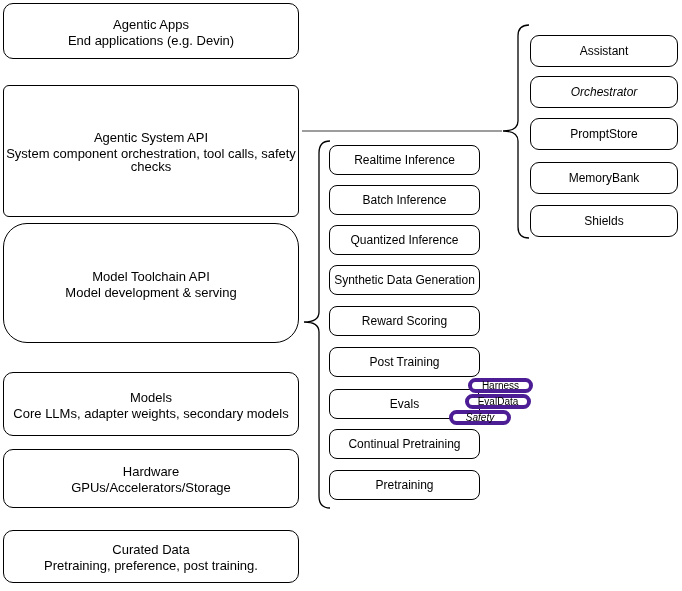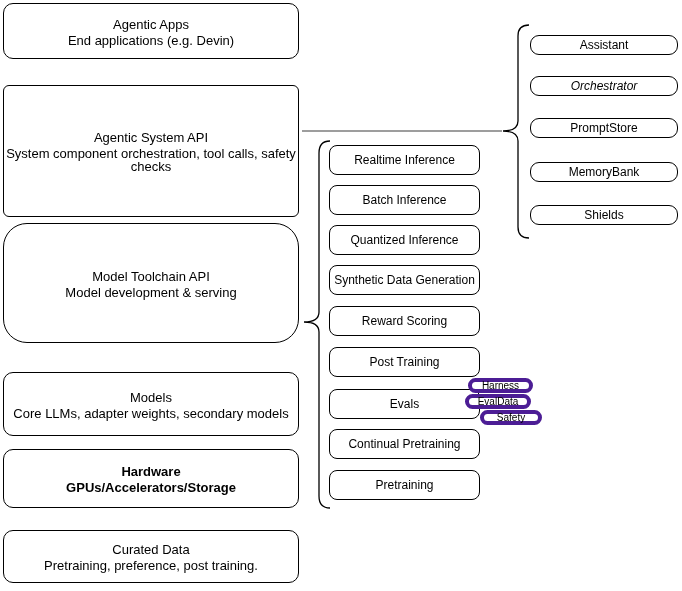--- a/index.html
+++ b/index.html
@@ -35,21 +35,21 @@
   }
   .stack-box { left: 3px; width: 296px; }
   .stack-title { font-size: 13px; line-height: 18px; }
   .stack-subtitle { font-size: 13px; line-height: 13px; }
   .mid-box {
     left: 329px; width: 151px; height: 30px;
     border-radius: 8px;
     font-size: 12px;
   }
   .sys-box {
-    left: 530px; width: 148px; height: 20px;
+    left: 530px; width: 148px; height: 32px;
     border-radius: 9px;
     font-size: 12px;
   }
   .pill {
     position: absolute;
     box-sizing: border-box;
     background: #ffffff;
     border: 4px solid #4c1d95;
     border-radius: 999px;
     display: flex;
@@ -85,21 +85,21 @@
   <div class="box stack-box r24" style="top:223px; height:120px;">
     <div class="stack-title">Model Toolchain API</div>
     <div class="stack-subtitle">Model development &amp; serving</div>
   </div>
 
   <div class="box stack-box r10" style="top:372px; height:64px;">
     <div class="stack-title">Models</div>
     <div class="stack-subtitle">Core LLMs, adapter weights, secondary models</div>
   </div>
 
-  <div class="box stack-box r10" style="top:449px; height:59px;font-weight:bold;">
+  <div class="box stack-box r10" style="top:449px; height:59px;">
     <div class="stack-title">Hardware</div>
     <div class="stack-subtitle">GPUs/Accelerators/Storage</div>
   </div>
 
   <div class="box stack-box r10" style="top:530px; height:53px;">
     <div class="stack-title">Curated Data</div>
     <div class="stack-subtitle">Pretraining, preference, post training.</div>
   </div>
 
   <div class="box mid-box" style="top:145px;">Realtime Inference</div>
@@ -107,21 +107,21 @@
   <div class="box mid-box" style="top:225px;border-radius:8px;">Quantized Inference</div>
   <div class="box mid-box" style="top:265px;">Synthetic Data Generation</div>
   <div class="box mid-box" style="top:306px;">Reward Scoring</div>
   <div class="box mid-box" style="top:347px;">Post Training</div>
   <div class="box mid-box" style="top:389px;">Evals</div>
   <div class="box mid-box" style="top:429px;">Continual Pretraining</div>
   <div class="box mid-box" style="top:470px;">Pretraining</div>
 
   <div class="pill" style="left:468px; top:378px; width:65px; height:15px;">Harness</div>
   <div class="pill" style="left:465px; top:394px; width:66px; height:15px;">EvalData</div>
-  <div class="pill" style="left:480px; top:410px; width:62px; height:15px;">Safety</div>
+  <div class="pill" style="left:449px; top:410px; width:62px; height:15px;font-style:italic;">Safety</div>
 
   <div class="box sys-box" style="top:35px;">Assistant</div>
   <div class="box sys-box" style="top:76px;font-style:italic;">Orchestrator</div>
   <div class="box sys-box" style="top:118px;">PromptStore</div>
   <div class="box sys-box" style="top:162px;">MemoryBank</div>
   <div class="box sys-box" style="top:205px;">Shields</div>
 
 </div>
 
 </body></html>

